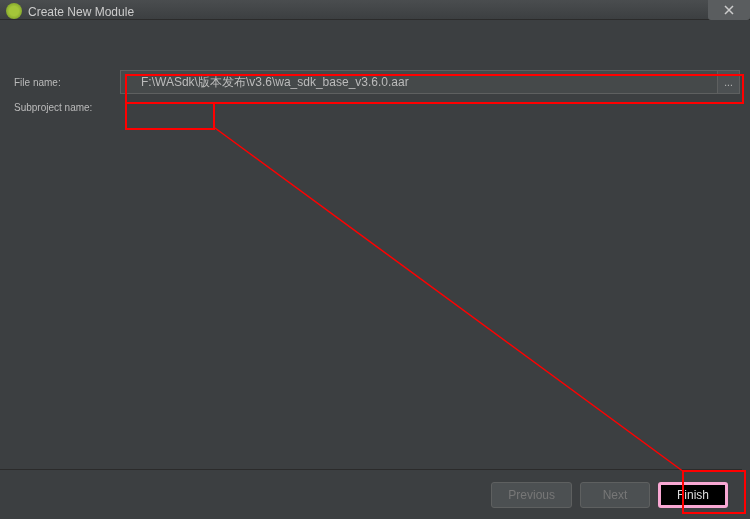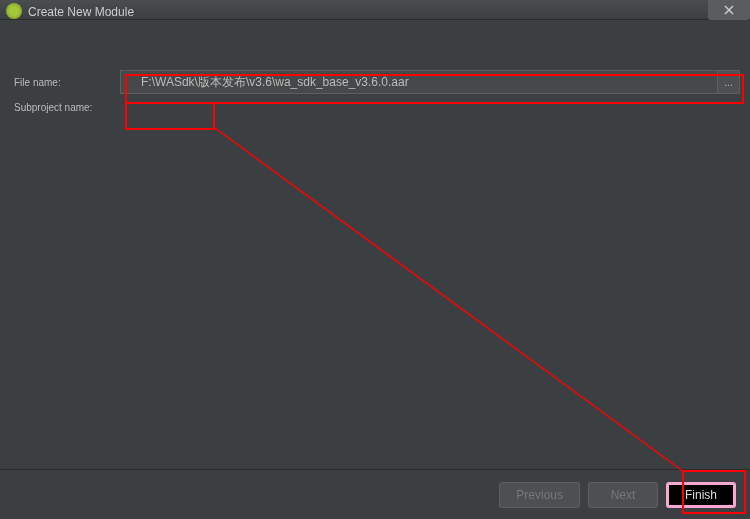--- a/index.html
+++ b/index.html
@@ -128,21 +128,21 @@
       border-bottom: 1px solid #5e6060;
       margin-left: 0;
       align-self: flex-end;
       margin-bottom: 2px;
     }
     
     .button-bar {
       position: absolute;
       bottom: 0;
       left: 0;
-      right: 0;
+      right: 8px;
       height: 50px;
       border-top: 1px solid #2b2b2b;
       display: flex;
       align-items: center;
       justify-content: flex-end;
       padding: 0 14px;
       gap: 8px;
       background: #3c3f41;
     }
     

